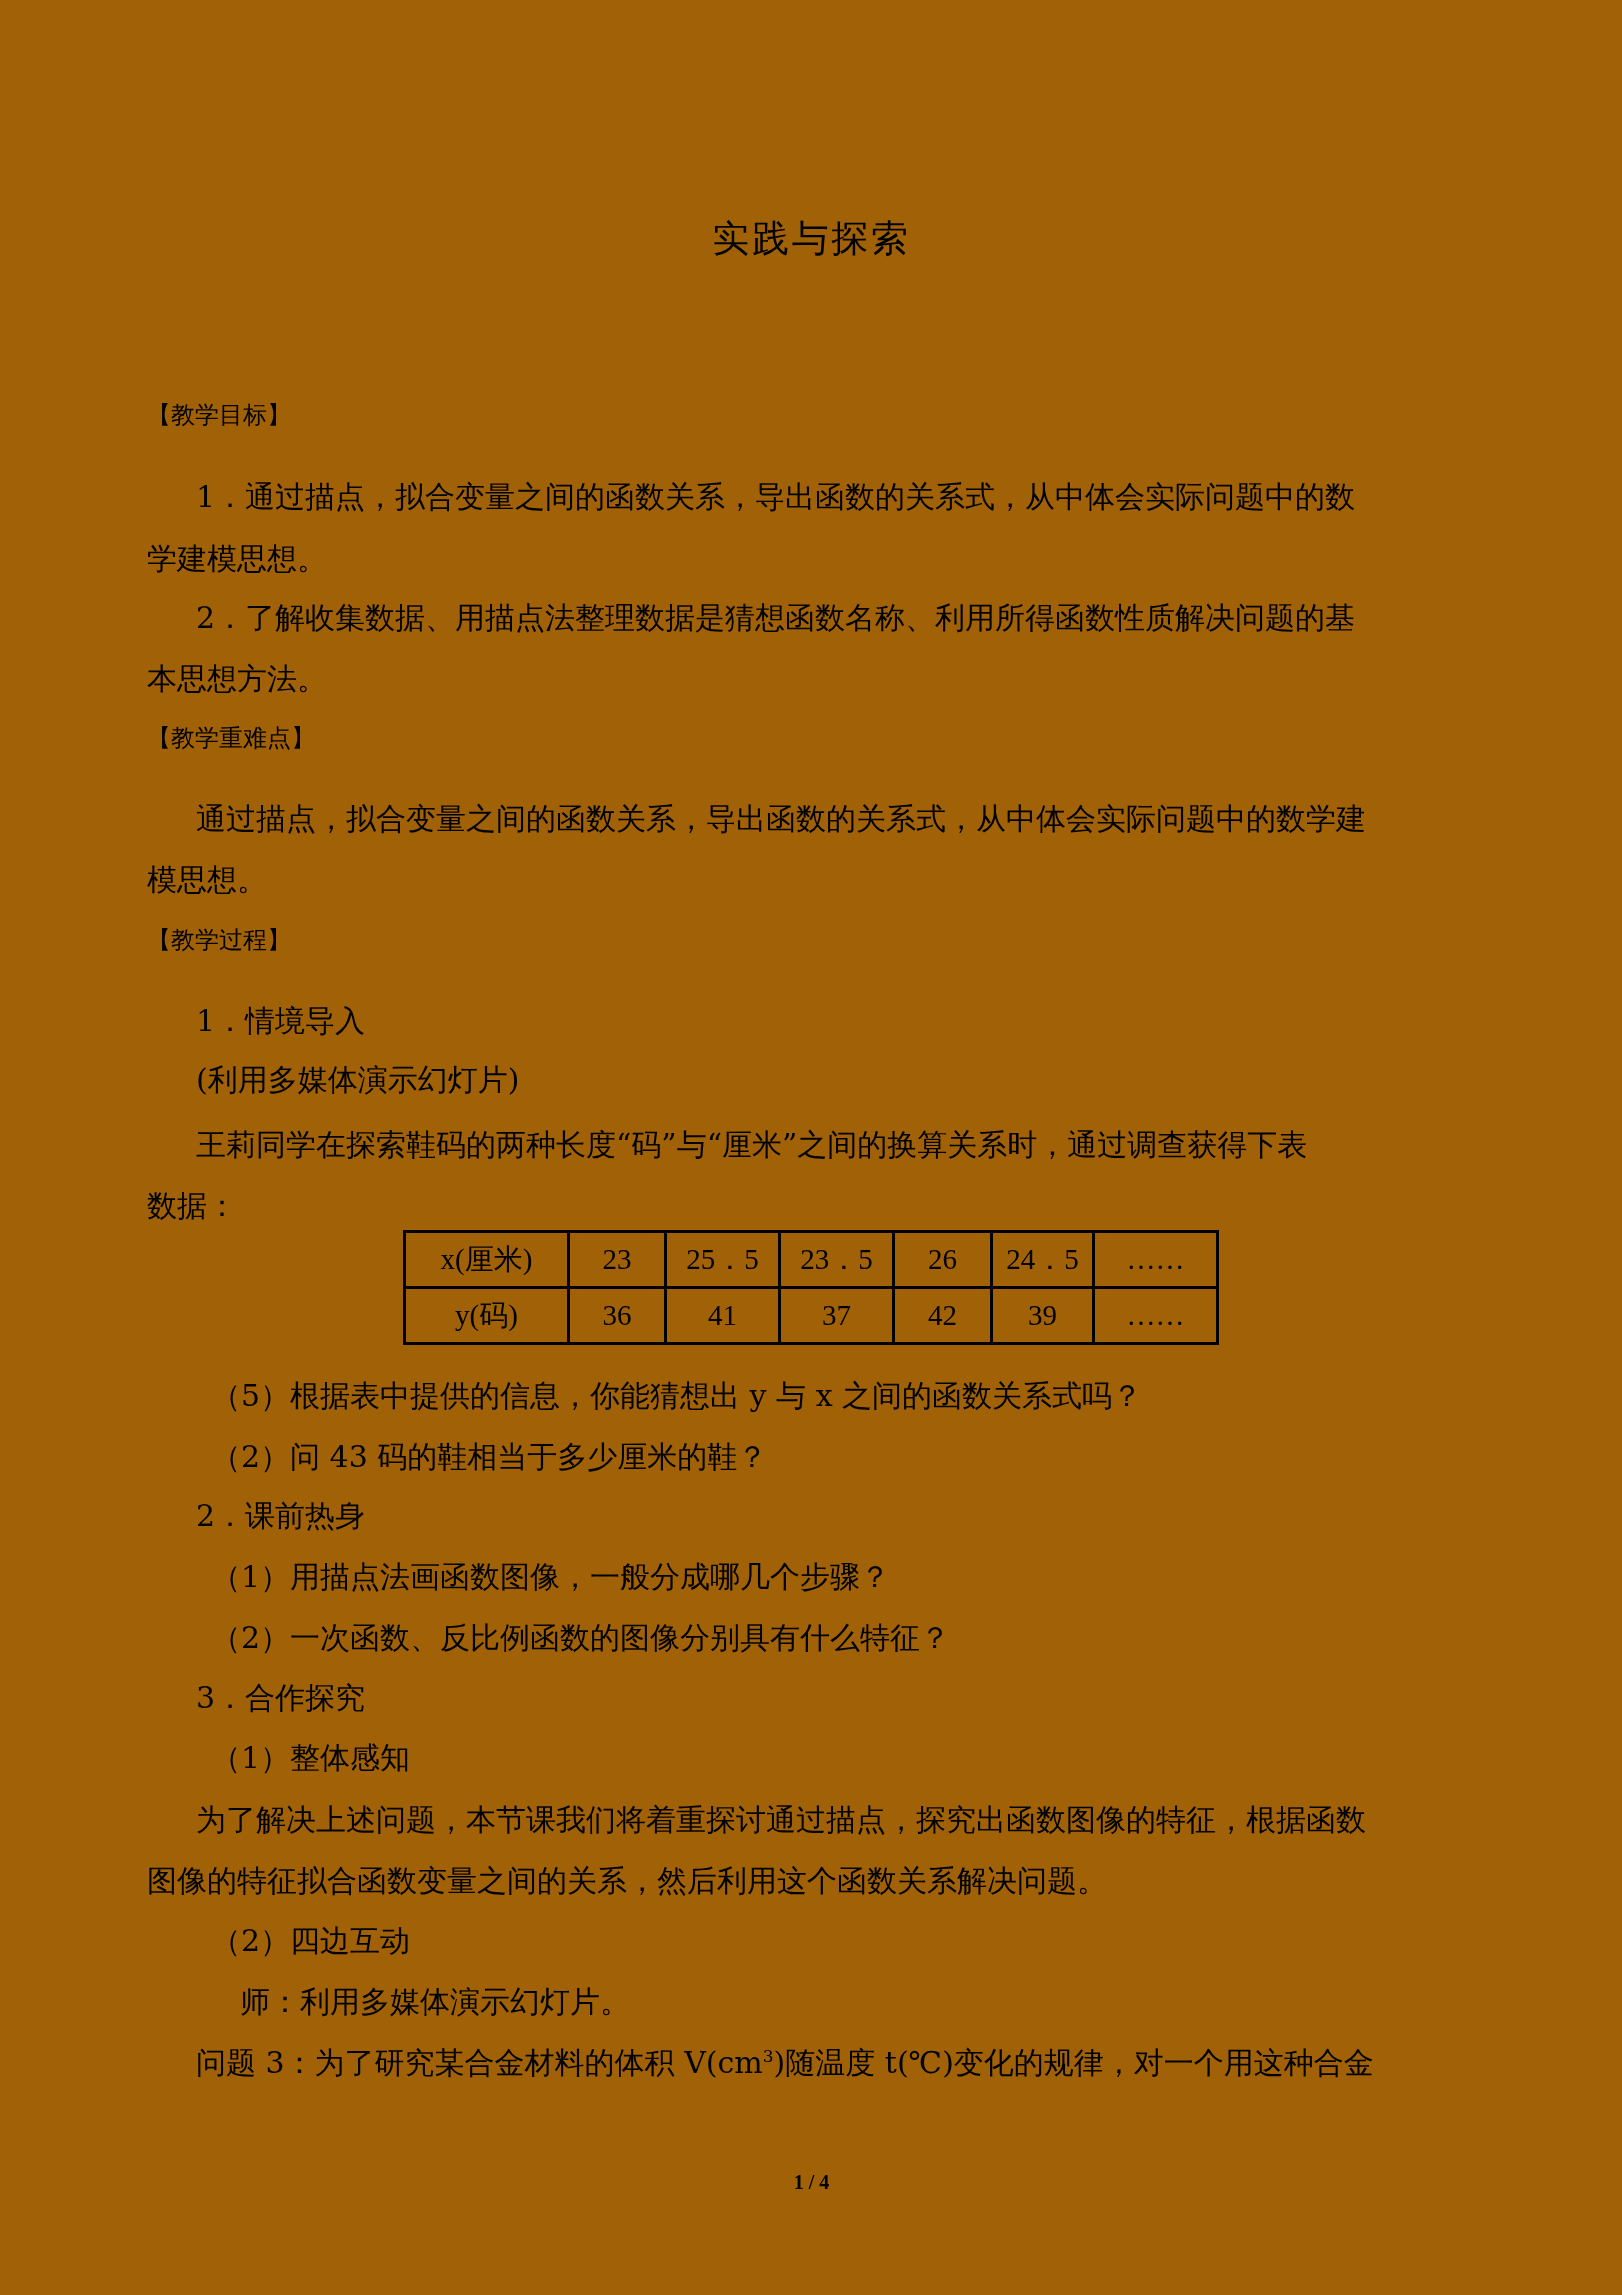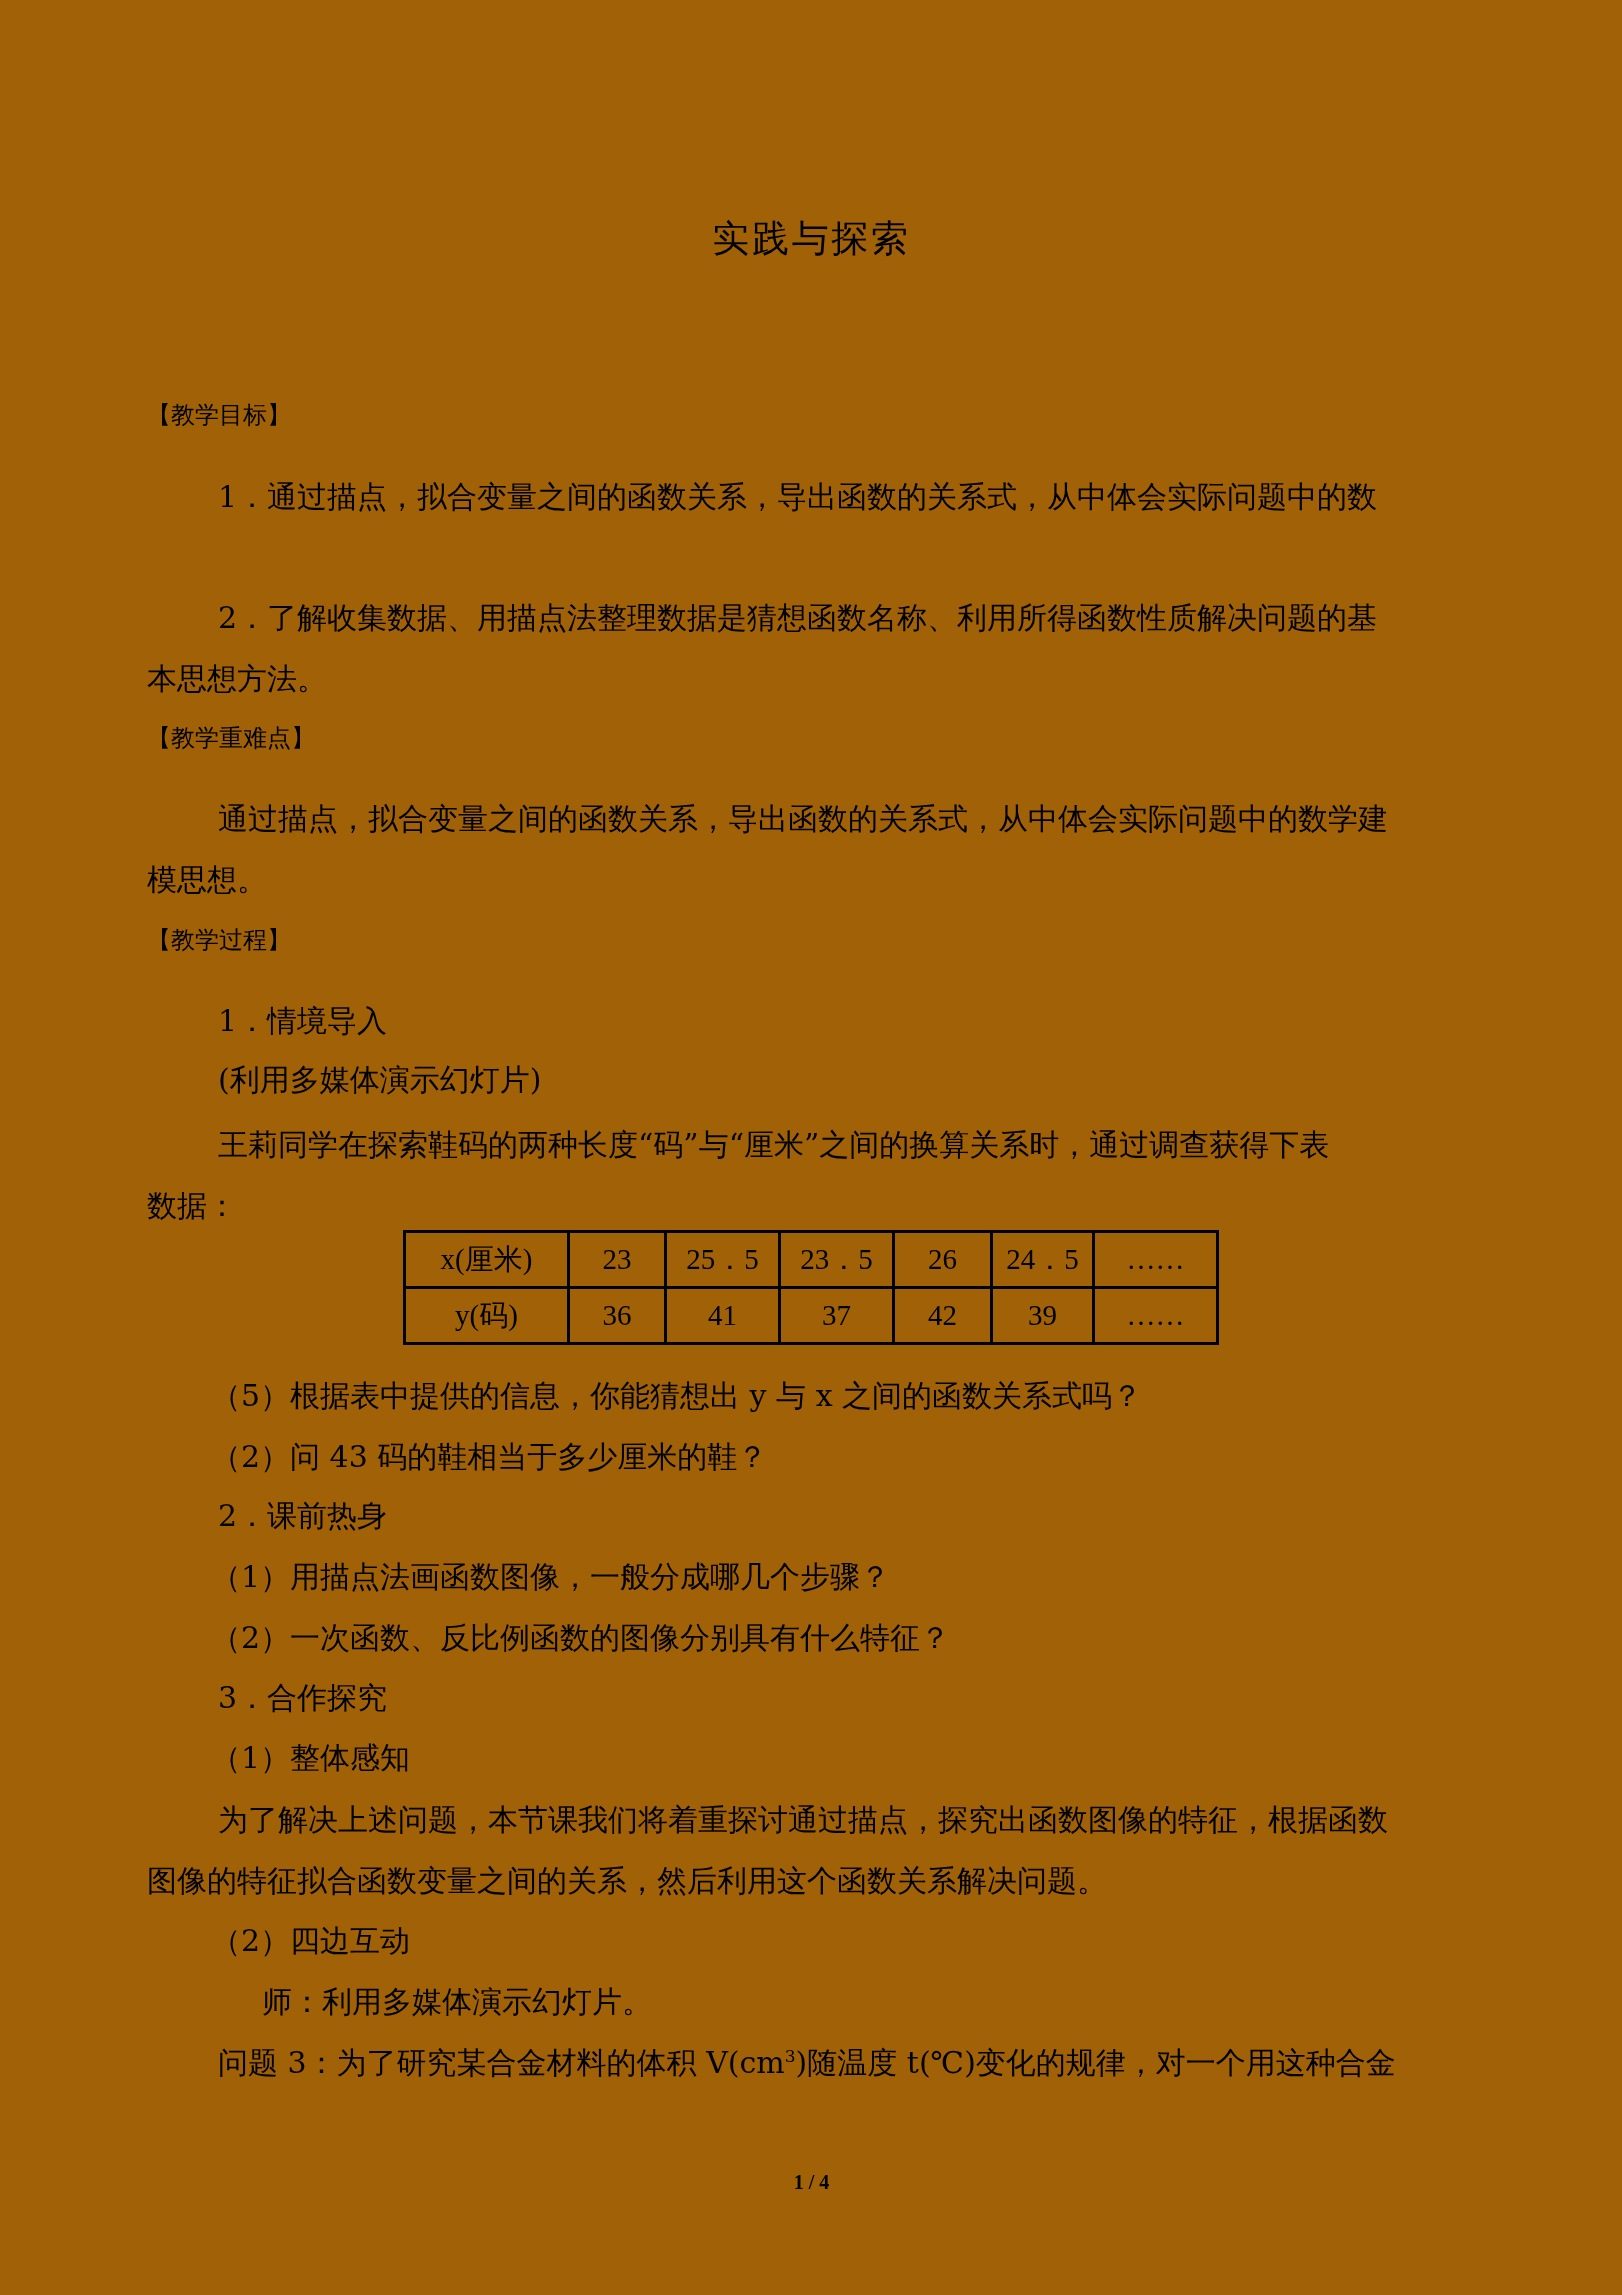--- a/index.html
+++ b/index.html
@@ -13,21 +13,21 @@
     position: absolute; top: 212px; left: 0; width: 1623px; text-align: center;
     font-size: 37px; letter-spacing: 2.7px; line-height: 53px;
   }
   .h {
     position: absolute; left: 147px; font-size: 24px; line-height: 46px; white-space: nowrap;
   }
   .p {
     position: absolute; left: 147px; width: 1330px; font-size: 30px; line-height: 49px;
     text-align: justify; white-space: nowrap;
   }
-  .p.indent { left: 218px; width: 1266px; }
+  .p.indent { left: 196px; width: 1266px; }
   .p.sub { left: 211px; }
   sup { font-size: 17px; line-height: 0; }
 
   table.data {
     position: absolute; left: 403px; top: 1230px;
     border-collapse: collapse; font-size: 29px;
     font-family: "Liberation Serif", "DejaVu Serif", serif;
     border-radius: 29px;
   }
   table.data td {
@@ -43,20 +43,21 @@
 </style>
 </head>
 <body>
 
 <div class="page">
 
   <div class="title">实践与探索</div>
 
   <div class="h" style="top:392px;">【教学目标】</div>
   <div class="p indent" style="top:472px;">1．通过描点，拟合变量之间的函数关系，导出函数的关系式，从中体会实际问题中的数</div>
+  <div class="p" style="top:534px;">学建模思想。</div>
   <div class="p indent" style="top:593px;">2．了解收集数据、用描点法整理数据是猜想函数名称、利用所得函数性质解决问题的基</div>
   <div class="p" style="top:654px;">本思想方法。</div>
 
   <div class="h" style="top:715px;">【教学重难点】</div>
   <div class="p indent" style="top:794px;">通过描点，拟合变量之间的函数关系，导出函数的关系式，从中体会实际问题中的数学建</div>
   <div class="p" style="top:855px;">模思想。</div>
 
   <div class="h" style="top:917px;">【教学过程】</div>
   <div class="p indent" style="top:996px;">1．情境导入</div>
   <div class="p indent" style="top:1055px;">(利用多媒体演示幻灯片)</div>

